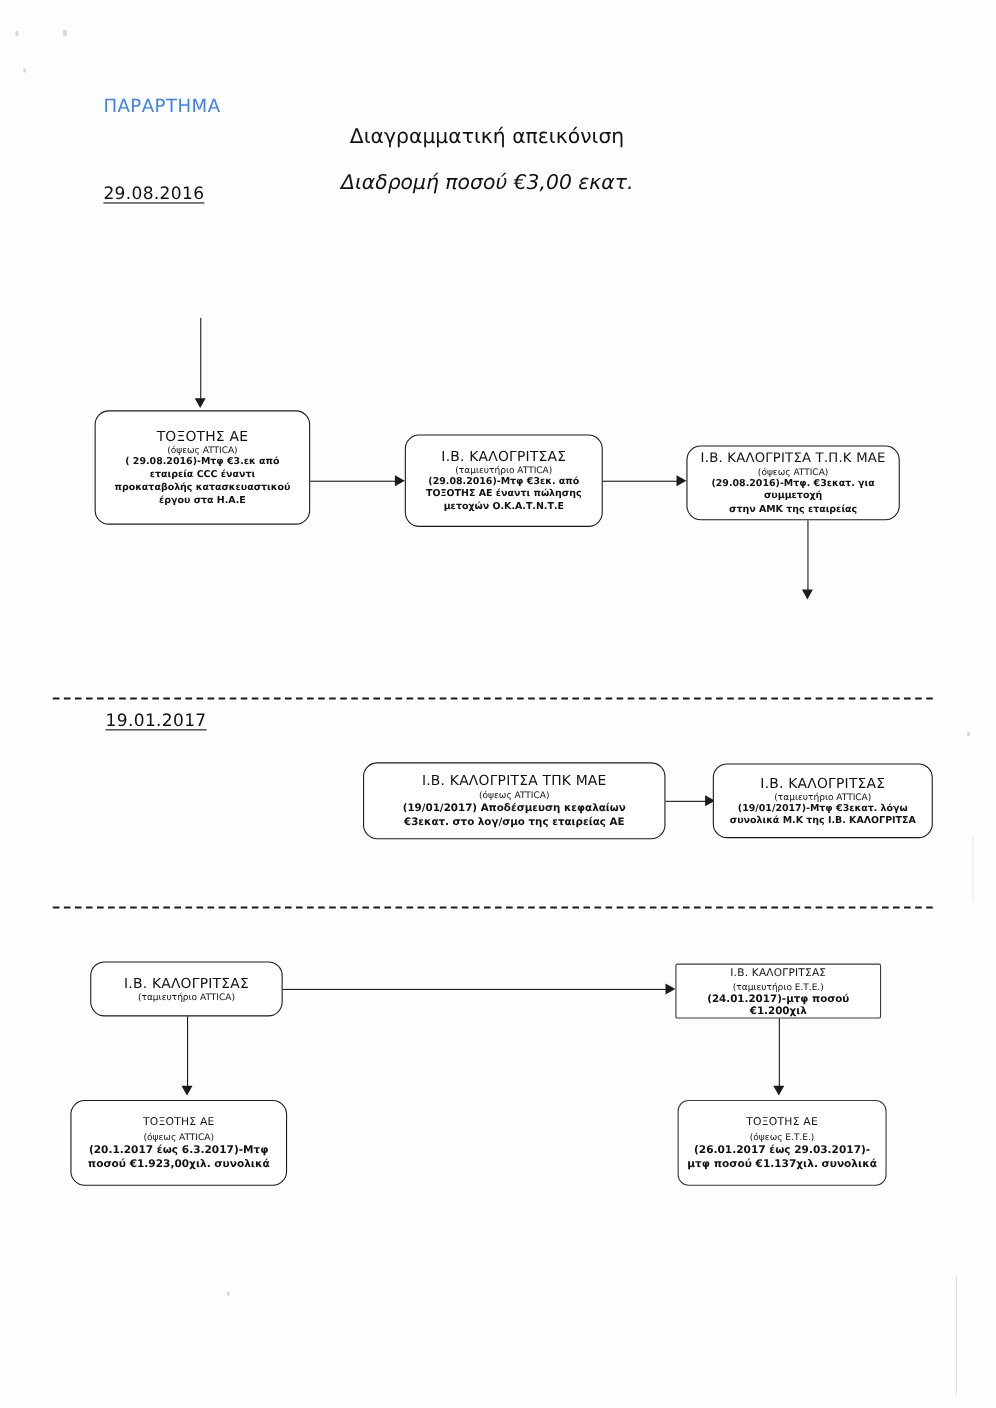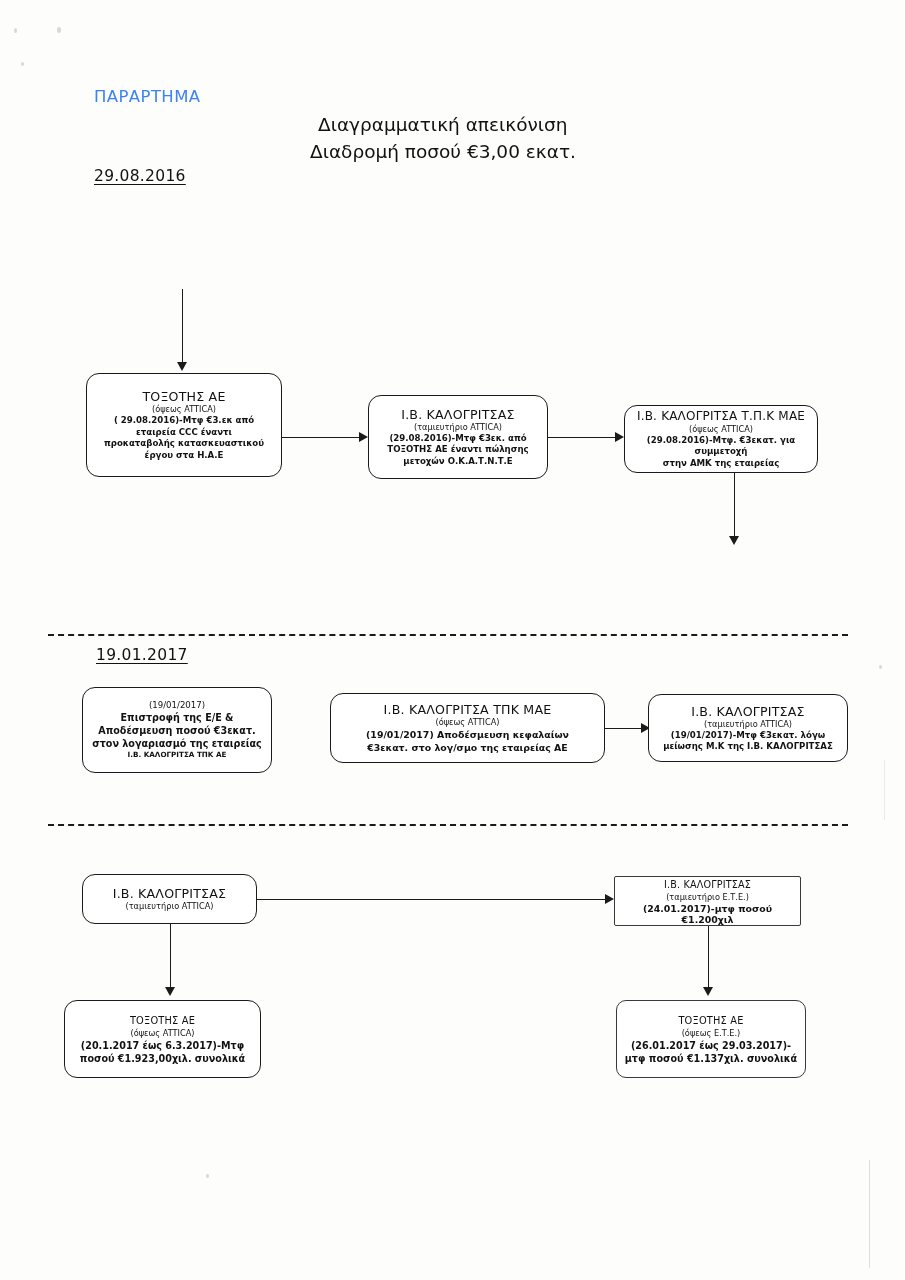--- a/index.html
+++ b/index.html
@@ -145,21 +145,21 @@
   <div class="speck" style="left:57px;top:27px;width:4px;height:6px;"></div>
   <div class="speck" style="left:21px;top:62px;width:3px;height:4px;"></div>
   <div class="speck" style="left:206px;top:1174px;width:3px;height:4px;"></div>
   <div class="speck" style="left:879px;top:665px;width:3px;height:4px;"></div>
   <div class="edge-line" style="left:869px;top:1160px;width:1px;height:108px;"></div>
   <div class="edge-line" style="left:884px;top:760px;width:1px;height:60px;opacity:.5;"></div>
 
   <div class="doc-heading" style="left:94px;top:87px;">ΠΑΡΑΡΤΗΜΑ</div>
 
   <div class="doc-title" style="left:318px;top:112px;">Διαγραμματική απεικόνιση</div>
-  <div class="doc-title" style="left:310px;top:139px;">Διαδρομή ποσού €3,00 εκατ.</div>
+  <div class="doc-title" style="left:310px;top:154px;font-style:italic;">Διαδρομή ποσού €3,00 εκατ.</div>
 
   <div class="date-label" style="left:94px;top:167px;">29.08.2016</div>
 
 
   <div class="conn-v" style="left:182px;top:289px;height:76px;"></div>
   <div class="arrow-down" style="left:176.5px;top:362px;"></div>
 
   <div class="node" style="left:86px;top:373px;width:196px;height:104px;">
     <span class="n-title n-line">ΤΟΞΟΤΗΣ ΑΕ</span>
     <span class="n-sub n-line">(όψεως ATTICA)</span>
@@ -191,43 +191,36 @@
   </div>
 
   <div class="conn-v" style="left:734px;top:473px;height:66px;"></div>
   <div class="arrow-down" style="left:728.5px;top:536px;"></div>
 
 
   <div class="divider" style="left:48px;top:634px;width:800px;"></div>
 
   <div class="date-label" style="left:96px;top:646px;">19.01.2017</div>
 
-  <div class="node" style="left:82px;top:687px;width:190px;height:86px;">
-    <span class="n-body n-line">(19/01/2017)</span>
-    <span class="n-body b n-line" style="font-size:9.6px;line-height:13px;">Επιστροφή της Ε/Ε  &amp;</span>
-    <span class="n-body b n-line" style="font-size:9.6px;line-height:13px;">Αποδέσμευση ποσού €3εκατ.</span>
-    <span class="n-body b n-line" style="font-size:9.6px;line-height:13px;">στον λογαριασμό της εταιρείας</span>
-    <span class="n-caps n-line">Ι.Β. ΚΑΛΟΓΡΙΤΣΑ ΤΠΚ ΑΕ</span>
-  </div>
 
   <div class="node" style="left:330px;top:693px;width:275px;height:70px;">
     <span class="n-title n-line">Ι.Β. ΚΑΛΟΓΡΙΤΣΑ ΤΠΚ ΜΑΕ</span>
     <span class="n-sub n-line">(όψεως ATTICA)</span>
     <span class="n-body b n-line" style="font-size:9.4px;line-height:13px;">(19/01/2017) Αποδέσμευση κεφαλαίων</span>
     <span class="n-body b n-line" style="font-size:9.4px;line-height:13px;">€3εκατ. στο λογ/σμο της εταιρείας ΑΕ</span>
   </div>
 
   <div class="conn-h" style="left:605px;top:728px;width:42px;"></div>
   <div class="arrow-right" style="left:641px;top:722.5px;"></div>
 
   <div class="node" style="left:648px;top:694px;width:200px;height:68px;">
     <span class="n-title n-line">Ι.Β. ΚΑΛΟΓΡΙΤΣΑΣ</span>
     <span class="n-sub n-line">(ταμιευτήριο ATTICA)</span>
     <span class="n-body b n-line">(19/01/2017)-Μτφ €3εκατ. λόγω</span>
-    <span class="n-body b n-line">μείωσης Μ.Κ της  Ι.Β. ΚΑΛΟΓΡΙΤΣΑΣ</span>
+    <span class="n-body b n-line">συνολικά Μ.Κ της  Ι.Β. ΚΑΛΟΓΡΙΤΣΑ</span>
   </div>
 
   <div class="divider" style="left:48px;top:824px;width:800px;"></div>
 
   <div class="node" style="left:82px;top:874px;width:175px;height:50px;">
     <span class="n-title n-line">Ι.Β. ΚΑΛΟΓΡΙΤΣΑΣ</span>
     <span class="n-sub n-line">(ταμιευτήριο ATTICA)</span>
   </div>
 
   <div class="conn-h" style="left:257px;top:899px;width:355px;"></div>

